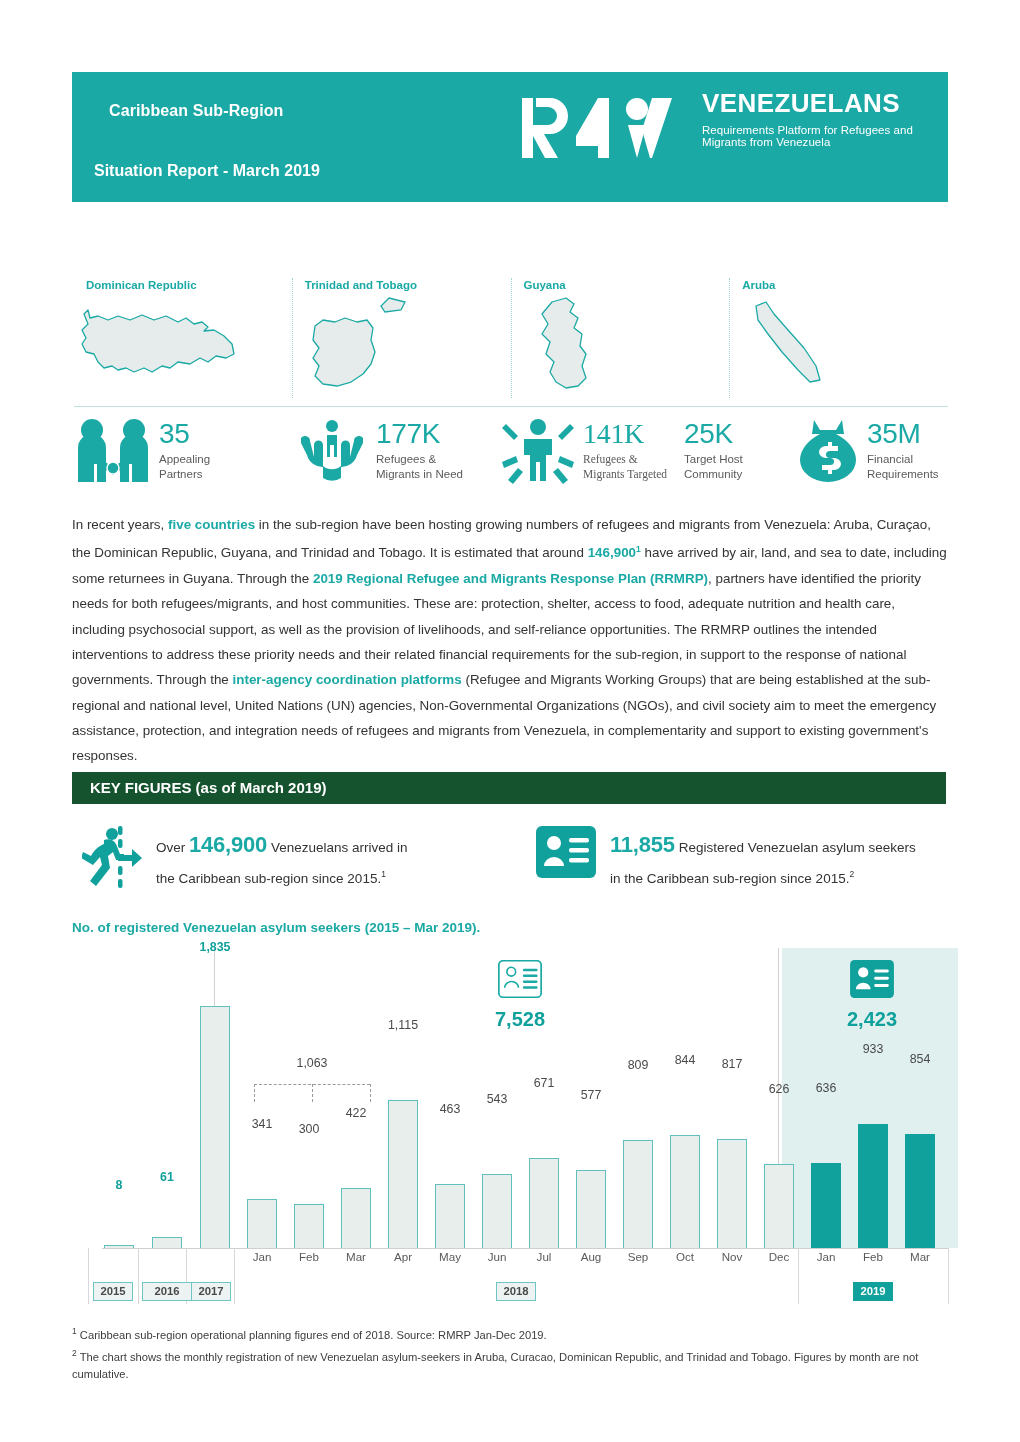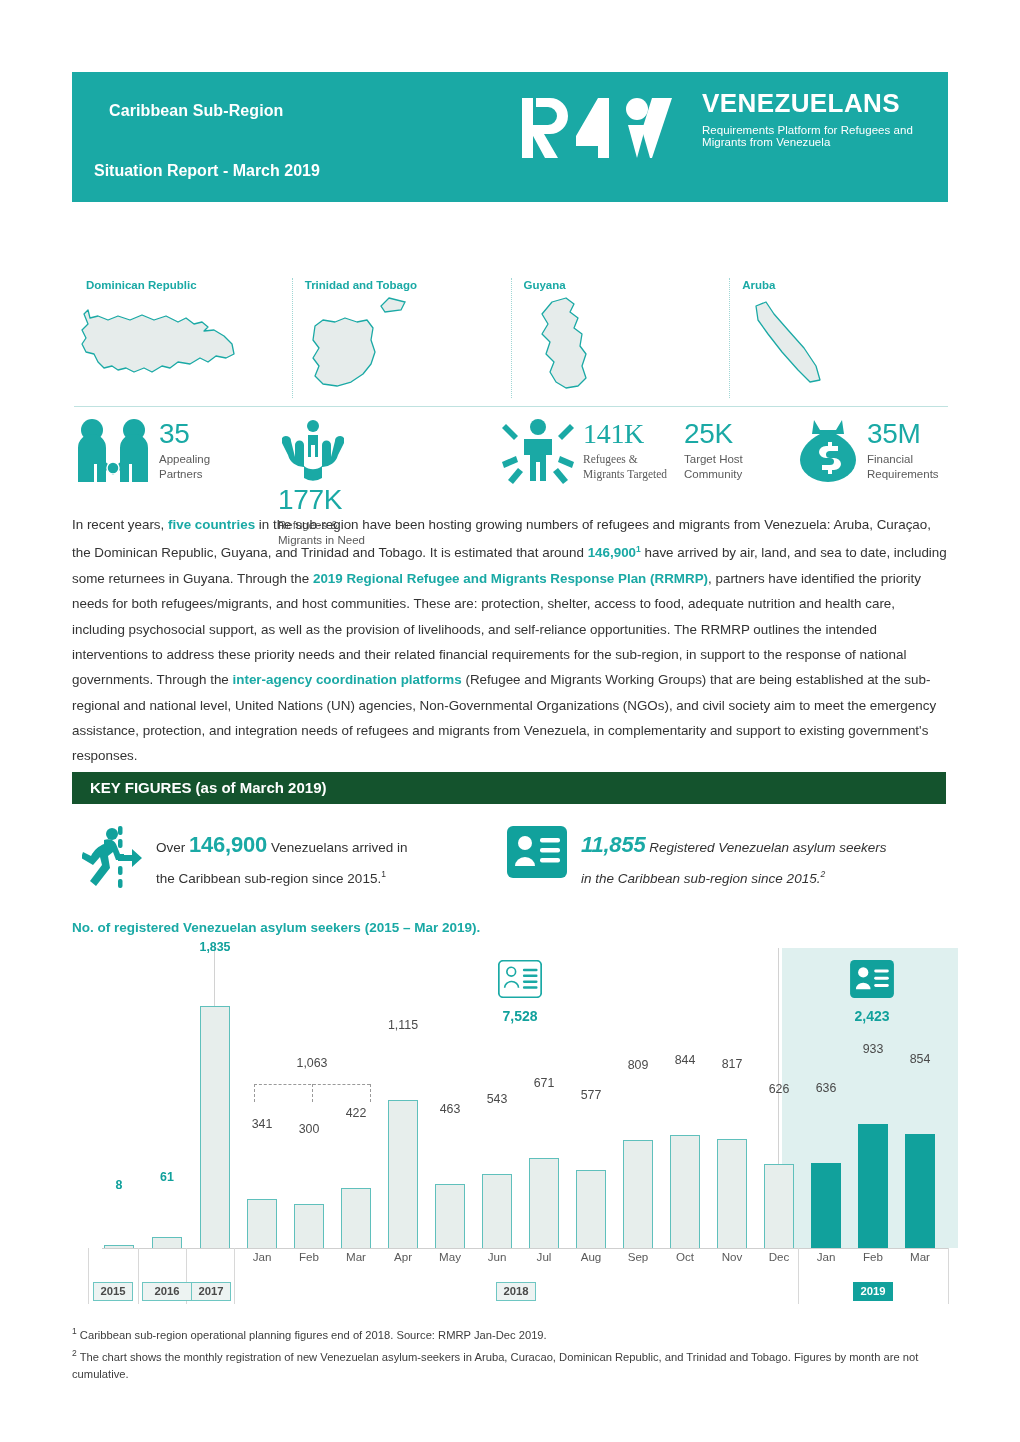--- a/index.html
+++ b/index.html
@@ -136,21 +136,21 @@
   .brace-top { position: absolute; border-top: 1.4px dashed #9a9a9a; height: 0; }
   .brace-leg { position: absolute; border-left: 1.4px dashed #9a9a9a; width: 0; }
   .brace-val {
     position: absolute; font-size: 12.4px; color: #4a4a4a; text-align: center;
     white-space: nowrap;
   }
   .chart-card {
     position: absolute; text-align: center;
   }
   .chart-card-num {
-    font-size: 14px; font-weight: bold; color: #11A19C; margin-top: 6px;
+    font-size: 20px; font-weight: bold; color: #11A19C; margin-top: 6px;
   }
 
   
   .notes {
     position: absolute; left: 72px; top: 1322px; width: 876px;
     font-size: 11.2px; line-height: 18px; color: #3d3d3d;
   }
 </style>
 </head>
 <body>
@@ -228,21 +228,21 @@
       </svg>
       <div class="kpi-txt">
         <div class="kpi-num">35</div>
         <div class="kpi-lbl">
           <span>Appealing</span><br>
           <span>Partners</span>
         </div>
       </div>
     </div>
 
-    <div class="kpi" style="left:202px;flex-direction:column;">
+    <div class="kpi" style="left:221px;">
       <svg class="kpi-ico" width="70" height="66" viewBox="0 0 70 66">
         <circle cx="35" cy="8" r="6" fill="#1AA9A5"></circle>
         <path d="M30 17 h10 v22 h-3 v-12 h-4 v12 h-3 Z" fill="#1AA9A5"></path>
         <path d="M4 20 a5 5 0 0 1 9 3 l4 16 v-12 a4.5 4.5 0 0 1 9 0 v22 a16 16 0 0 1 -16 -12 L4 25 Z" fill="#1AA9A5"></path>
         <path d="M66 20 a5 5 0 0 0 -9 3 l-4 16 v-12 a4.5 4.5 0 0 0 -9 0 v22 a16 16 0 0 0 16 -12 L66 25 Z" fill="#1AA9A5"></path>
         <path d="M26 48 a14 14 0 0 0 18 0 v12 a16 16 0 0 1 -18 0 Z" fill="#1AA9A5"></path>
       </svg>
       <div class="kpi-txt">
         <div class="kpi-num">177K</div>
         <div class="kpi-lbl">
@@ -313,21 +313,21 @@
         <rect x="36" y="13" width="4.5" height="9" rx="2" fill="#11A19C"></rect>
         <rect x="36" y="40" width="4.5" height="9" rx="2" fill="#11A19C"></rect>
         <rect x="36" y="53" width="4.5" height="9" rx="2" fill="#11A19C"></rect>
         <path d="M36 29 h14 v-6 l10 9 l-10 9 v-6 h-14 Z" fill="#11A19C"></path>
       </svg>
       <div class="kf-txt">
         <span>Over </span><span class="kf-big">146,900</span><span> Venezuelans arrived in</span><br><span>the Caribbean sub-region since 2015.</span><sup>1</sup>
       </div>
     </div>
 
-    <div class="kf" style="left:431px;font-style:italic;">
+    <div class="kf" style="left:460px;">
       <svg class="kf-ico" width="60" height="52" viewBox="0 0 60 52">
         <rect x="0" y="0" width="60" height="52" rx="6" fill="#11A19C"></rect>
         <circle cx="18" cy="17" r="7" fill="#fff"></circle>
         <path d="M8 40 a10 9 0 0 1 20 0 Z" fill="#fff"></path>
         <rect x="33" y="12" width="20" height="4.5" rx="2" fill="#fff"></rect>
         <rect x="33" y="22" width="20" height="4.5" rx="2" fill="#fff"></rect>
         <rect x="33" y="32" width="20" height="4.5" rx="2" fill="#fff"></rect>
       </svg>
       <div class="kf-txt">
         <span class="kf-big">11,855</span><span> Registered Venezuelan asylum seekers</span><br><span>in the Caribbean sub-region since 2015.</span><sup>2</sup>

